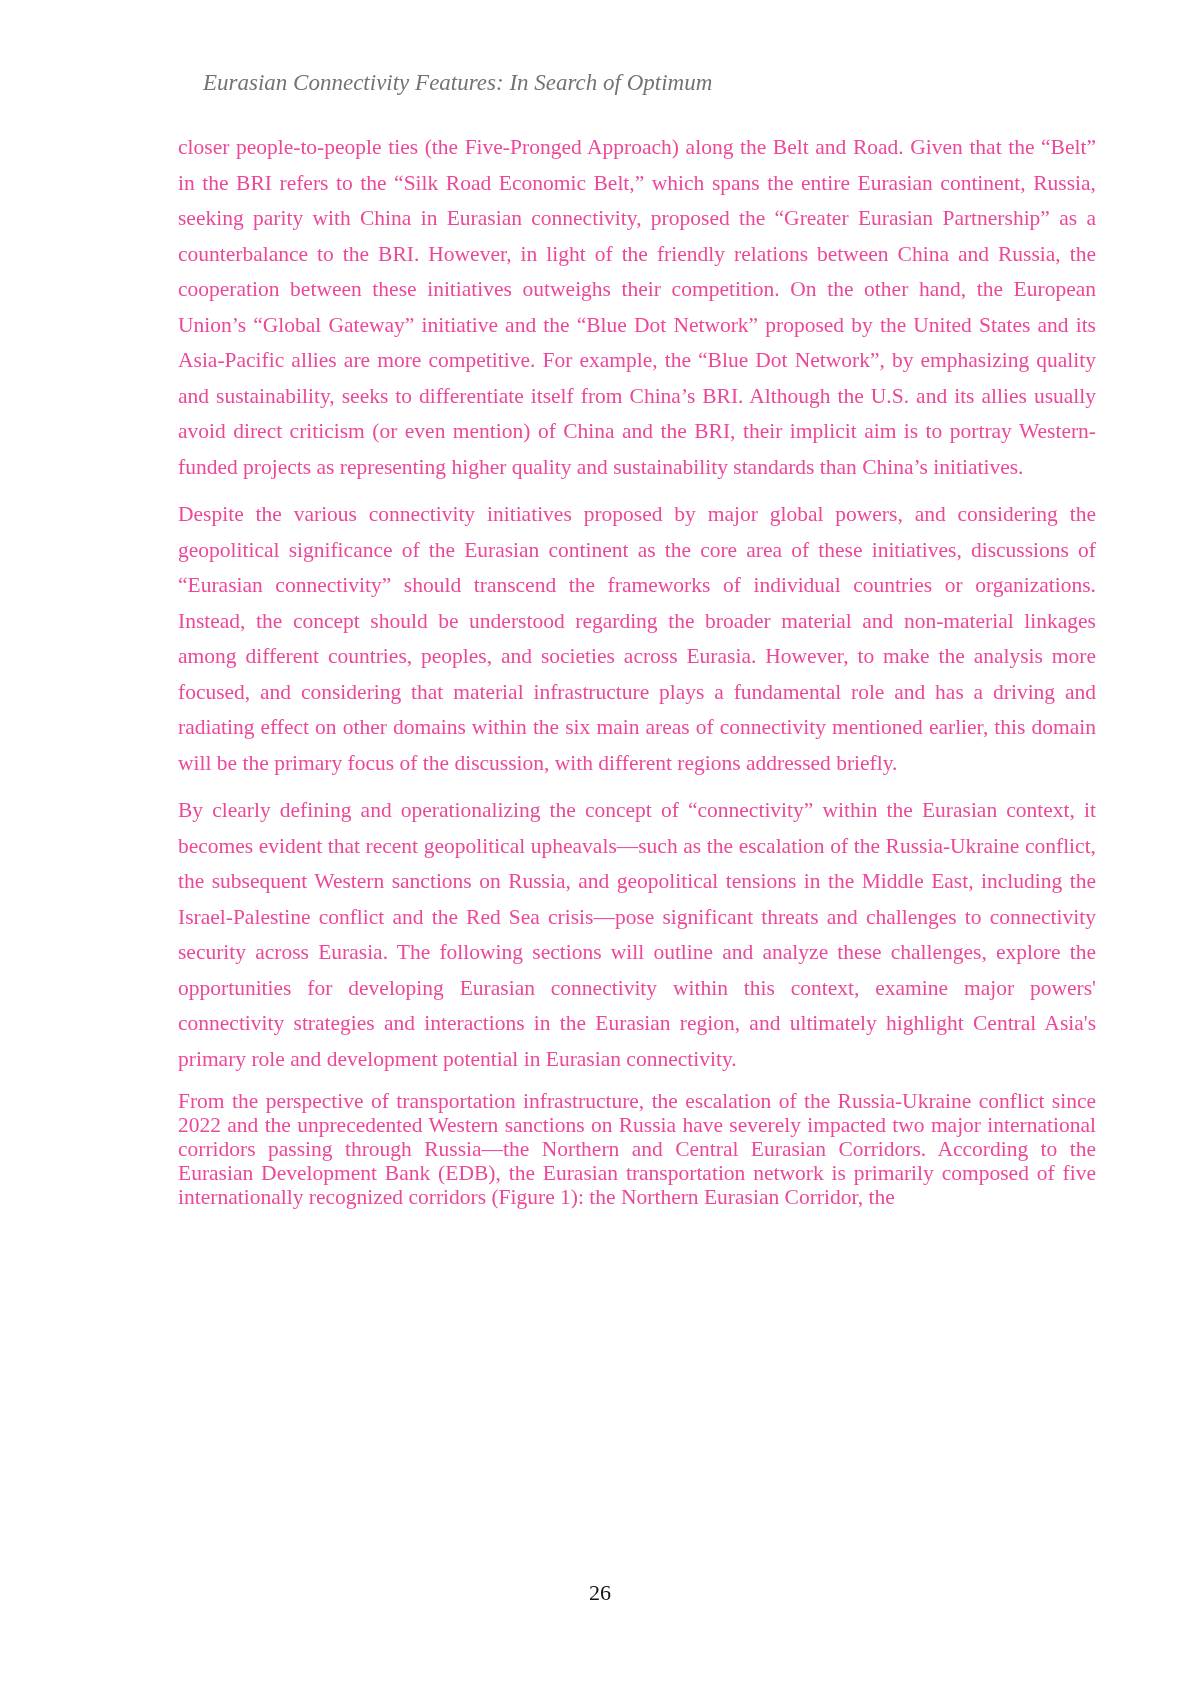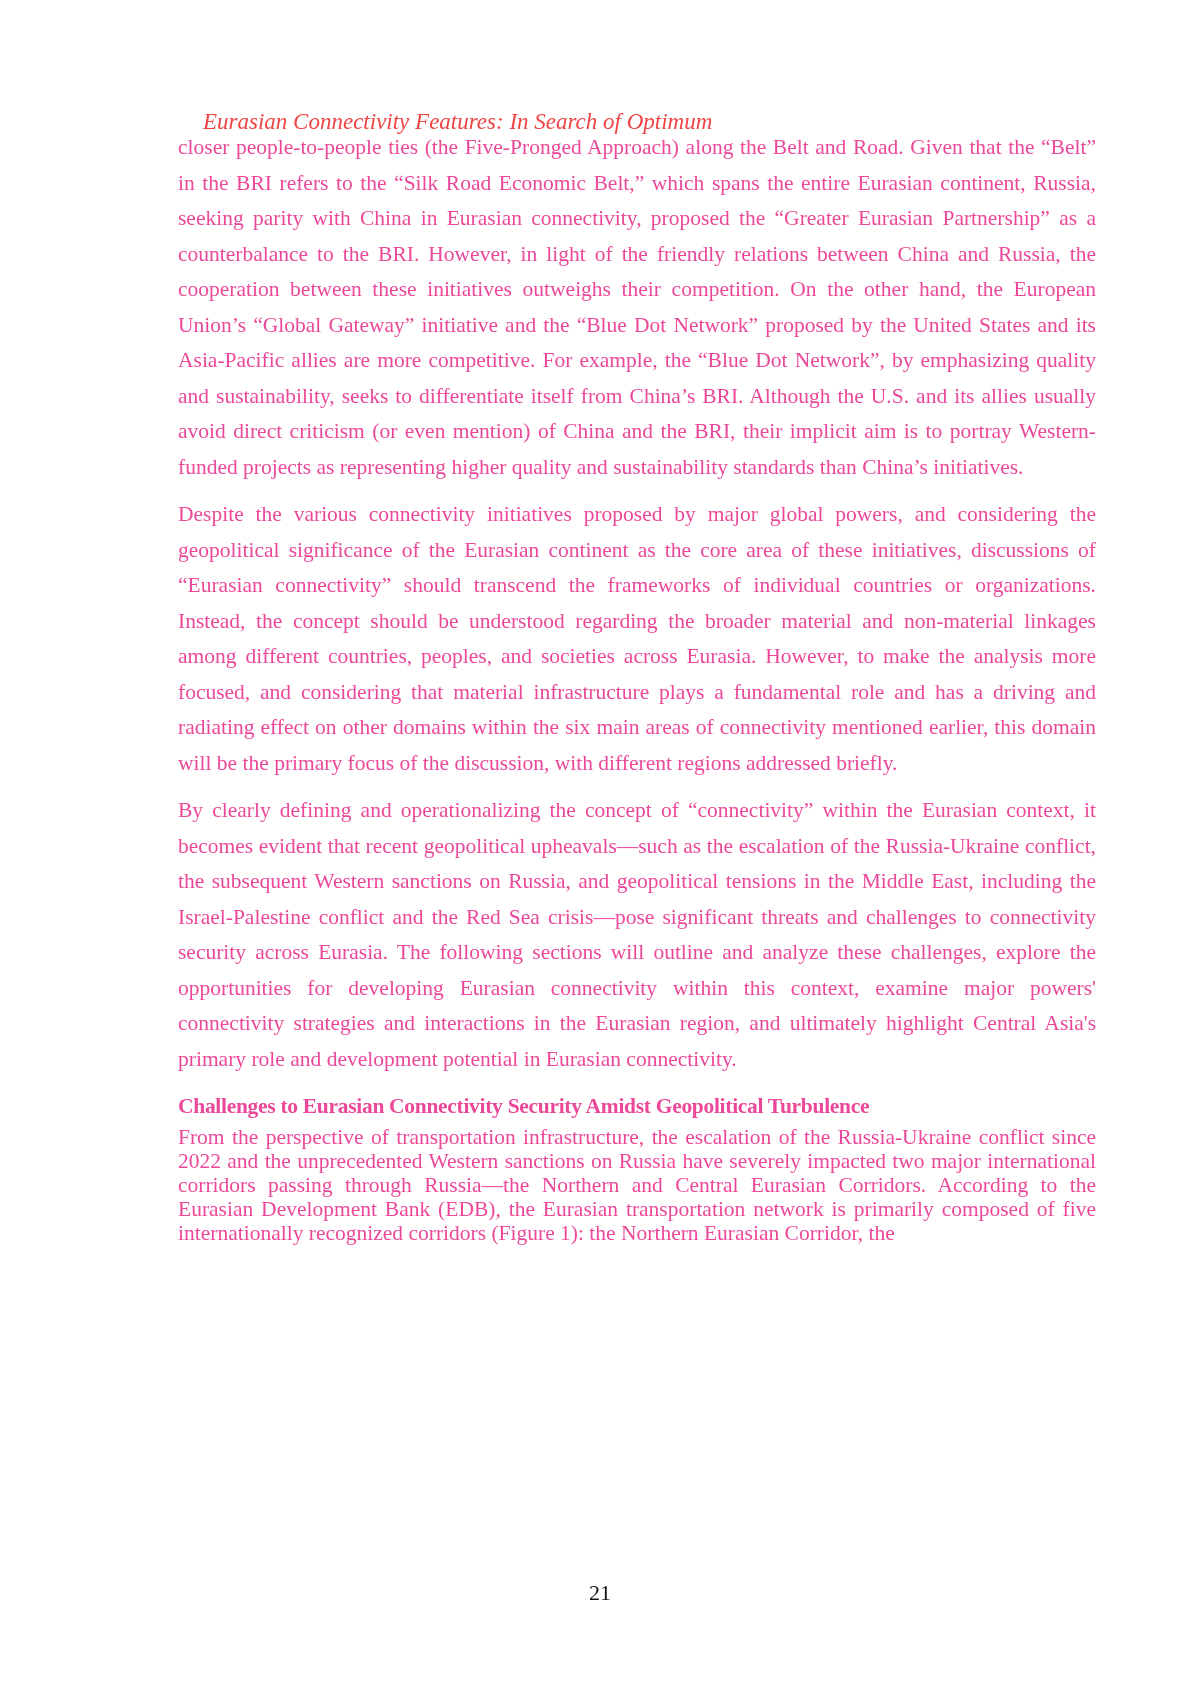--- a/index.html
+++ b/index.html
@@ -1,19 +1,19 @@
 <!DOCTYPE html>
 <html><head>
 <meta charset="utf-8">
 <style>
   html, body { margin: 0; padding: 0; background: #ffffff; }
   body { width: 1200px; height: 1697px; position: relative; overflow: hidden; color: #111; }
   .running-head {
     position: absolute; left: 203px; top: 70px;
-    font-family: "Liberation Serif", serif; font-style: italic; font-size: 23px; color: #ef4444; margin-top: 39px;
+    font-family: "Liberation Serif", serif; font-style: italic; font-size: 23px; color: #737373;
   }
   .body-col {
     position: absolute; left: 178px; top: 130px; width: 918px;
     font-family: Liberation Serif, serif; font-size: 21.5px; line-height: 35.5px;
     text-align: justify; color: #ec4899;
   }
   .body-col p { margin: 0 0 12px 0; }
   .body-col h3 {
     margin: 0; font-size: 21.5px; font-weight: bold; line-height: 35.5px;
     letter-spacing: -0.3px;
@@ -26,17 +26,16 @@
 </style>
 </head>
 <body>
 
 <div class="running-head">Eurasian Connectivity Features: In Search of Optimum</div>
 
 <div class="body-col">
   <p>closer people-to-people ties (the Five-Pronged Approach) along the Belt and Road. Given that the “Belt” in the BRI refers to the “Silk Road Economic Belt,” which spans the entire Eurasian continent, Russia, seeking parity with China in Eurasian connectivity, proposed the “Greater Eurasian Partnership” as a counterbalance to the BRI. However, in light of the friendly relations between China and Russia, the cooperation between these initiatives outweighs their competition. On the other hand, the European Union’s “Global Gateway” initiative and the “Blue Dot Network” proposed by the United States and its Asia-Pacific allies are more competitive. For example, the “Blue Dot Network”, by emphasizing quality and sustainability, seeks to differentiate itself from China’s BRI. Although the U.S. and its allies usually avoid direct criticism (or even mention) of China and the BRI, their implicit aim is to portray Western-funded projects as representing higher quality and sustainability standards than China’s initiatives.</p>
   <p>Despite the various connectivity initiatives proposed by major global powers, and considering the geopolitical significance of the Eurasian continent as the core area of these initiatives, discussions of “Eurasian connectivity” should transcend the frameworks of individual countries or organizations. Instead, the concept should be understood regarding the broader material and non-material linkages among different countries, peoples, and societies across Eurasia. However, to make the analysis more focused, and considering that material infrastructure plays a fundamental role and has a driving and radiating effect on other domains within the six main areas of connectivity mentioned earlier, this domain will be the primary focus of the discussion, with different regions addressed briefly.</p>
   <p>By clearly defining and operationalizing the concept of “connectivity” within the Eurasian context, it becomes evident that recent geopolitical upheavals—such as the escalation of the Russia-Ukraine conflict, the subsequent Western sanctions on Russia, and geopolitical tensions in the Middle East, including the Israel-Palestine conflict and the Red Sea crisis—pose significant threats and challenges to connectivity security across Eurasia. The following sections will outline and analyze these challenges, explore the opportunities for developing Eurasian connectivity within this context, examine major powers' connectivity strategies and interactions in the Eurasian region, and ultimately highlight Central Asia's primary role and development potential in Eurasian connectivity.</p>
-  <h3>Challenges to Eurasian Connectivity Security Amidst Geopolitical Turbulence</h3>
   <p class="tight">From the perspective of transportation infrastructure, the escalation of the Russia-Ukraine conflict since 2022 and the unprecedented Western sanctions on Russia have severely impacted two major international corridors passing through Russia—the Northern and Central Eurasian Corridors. According to the Eurasian Development Bank (EDB), the Eurasian transportation network is primarily composed of five internationally recognized corridors (Figure 1): the Northern Eurasian Corridor, the</p>
 </div>
 
-<div class="page-number">21</div>
+<div class="page-number">26</div>
 
 </body></html>

